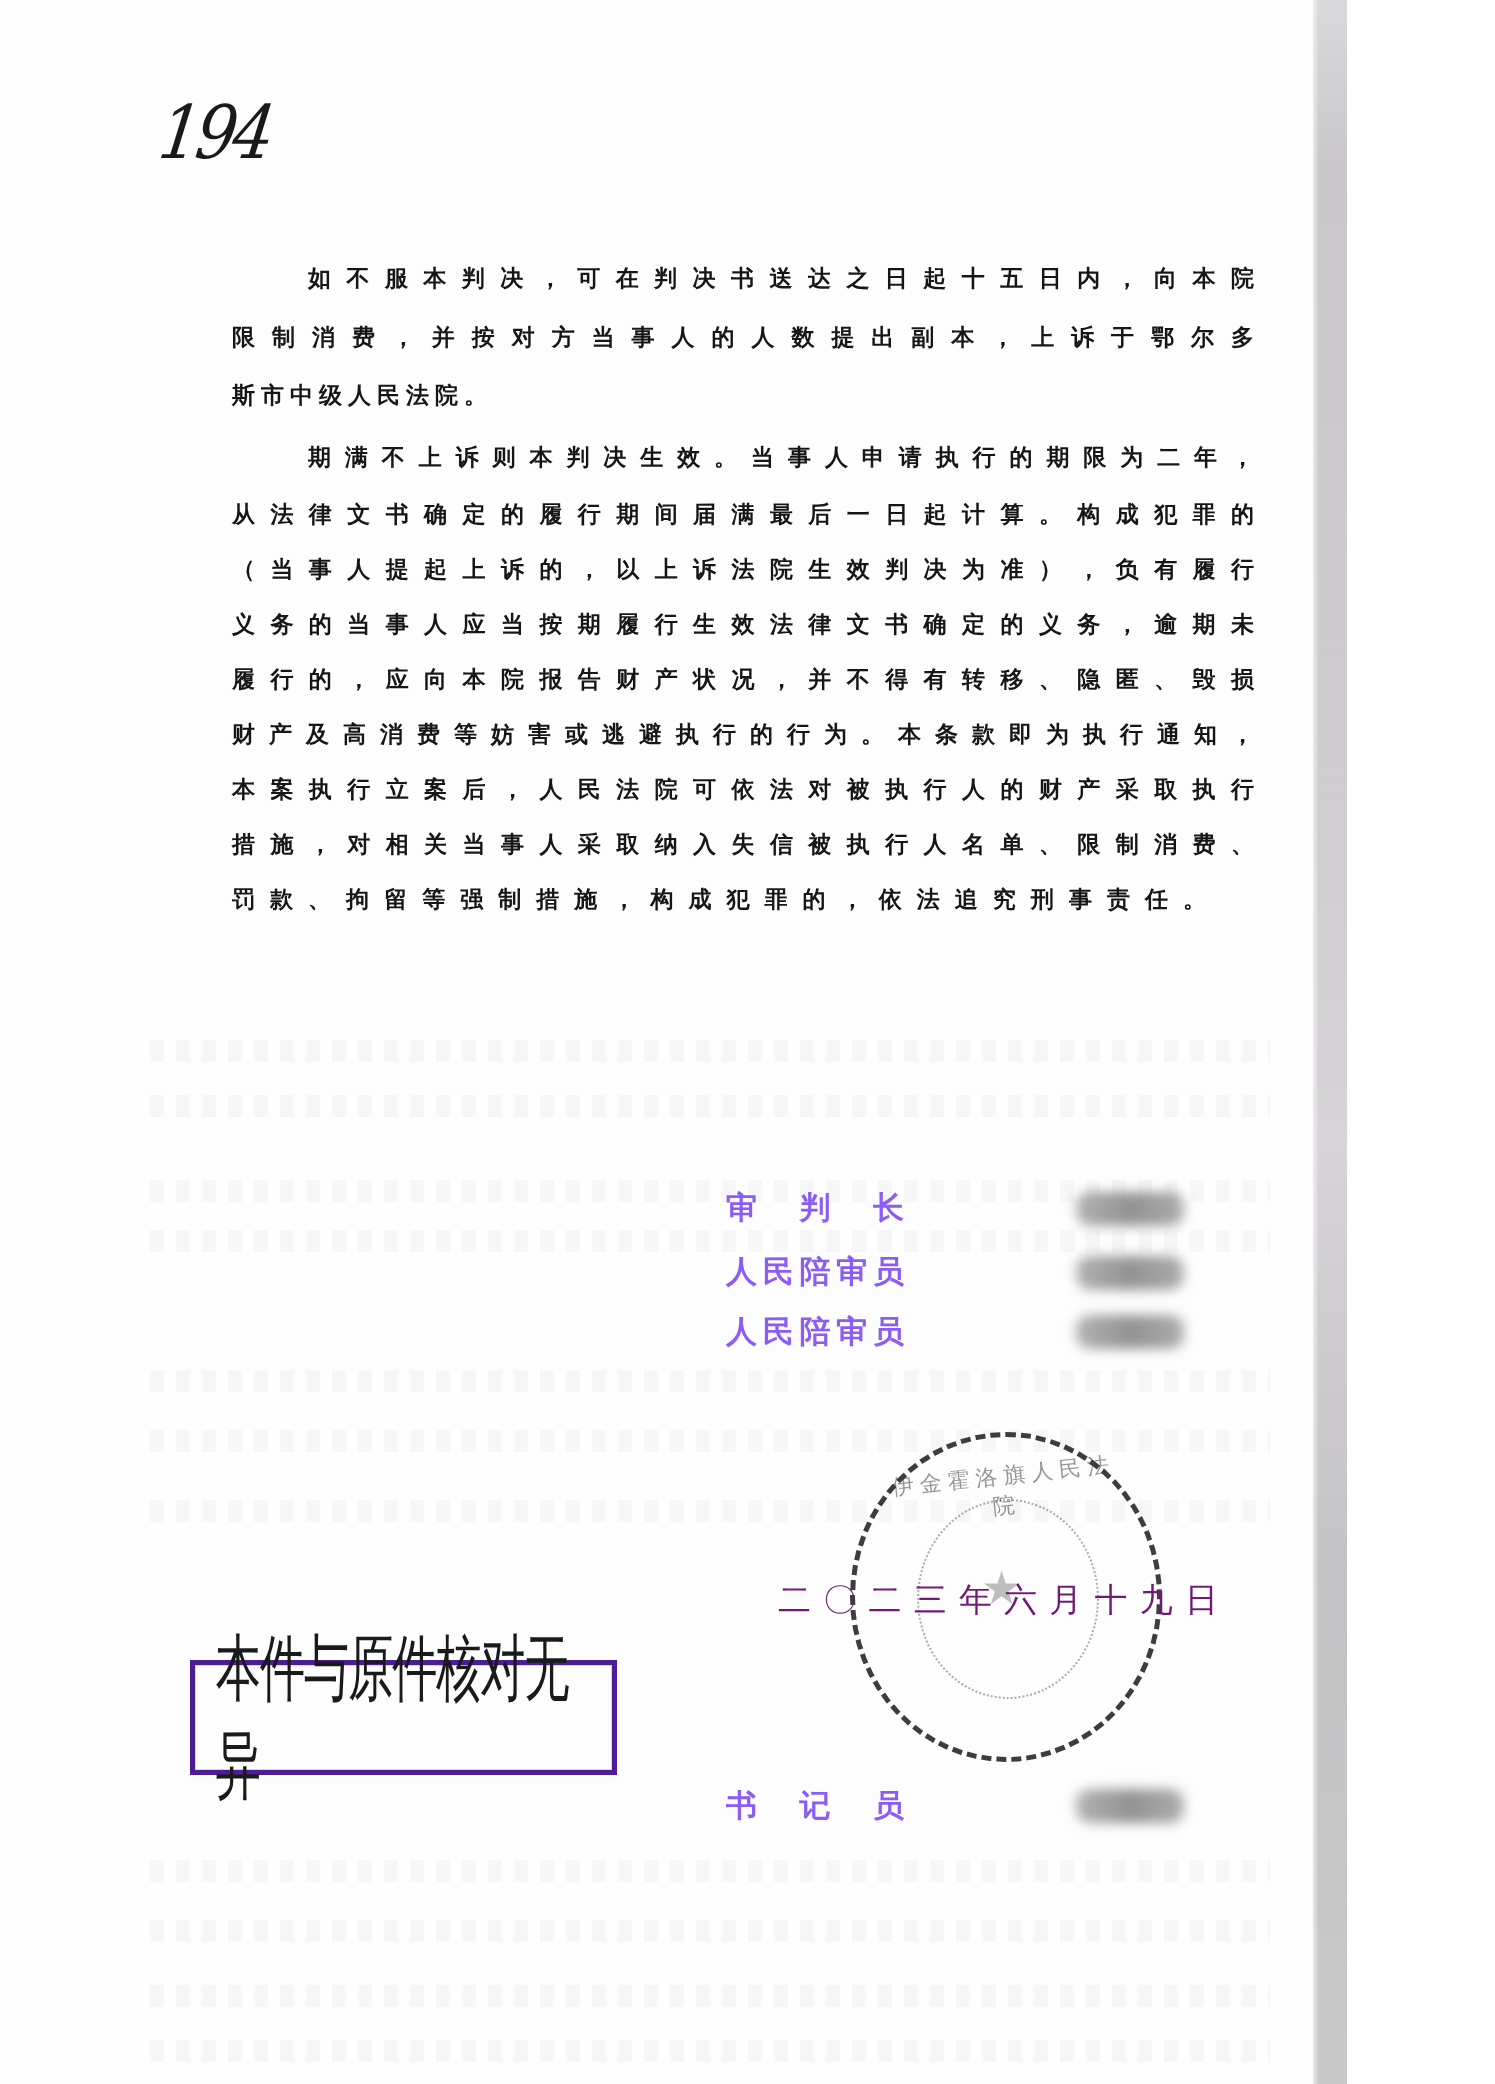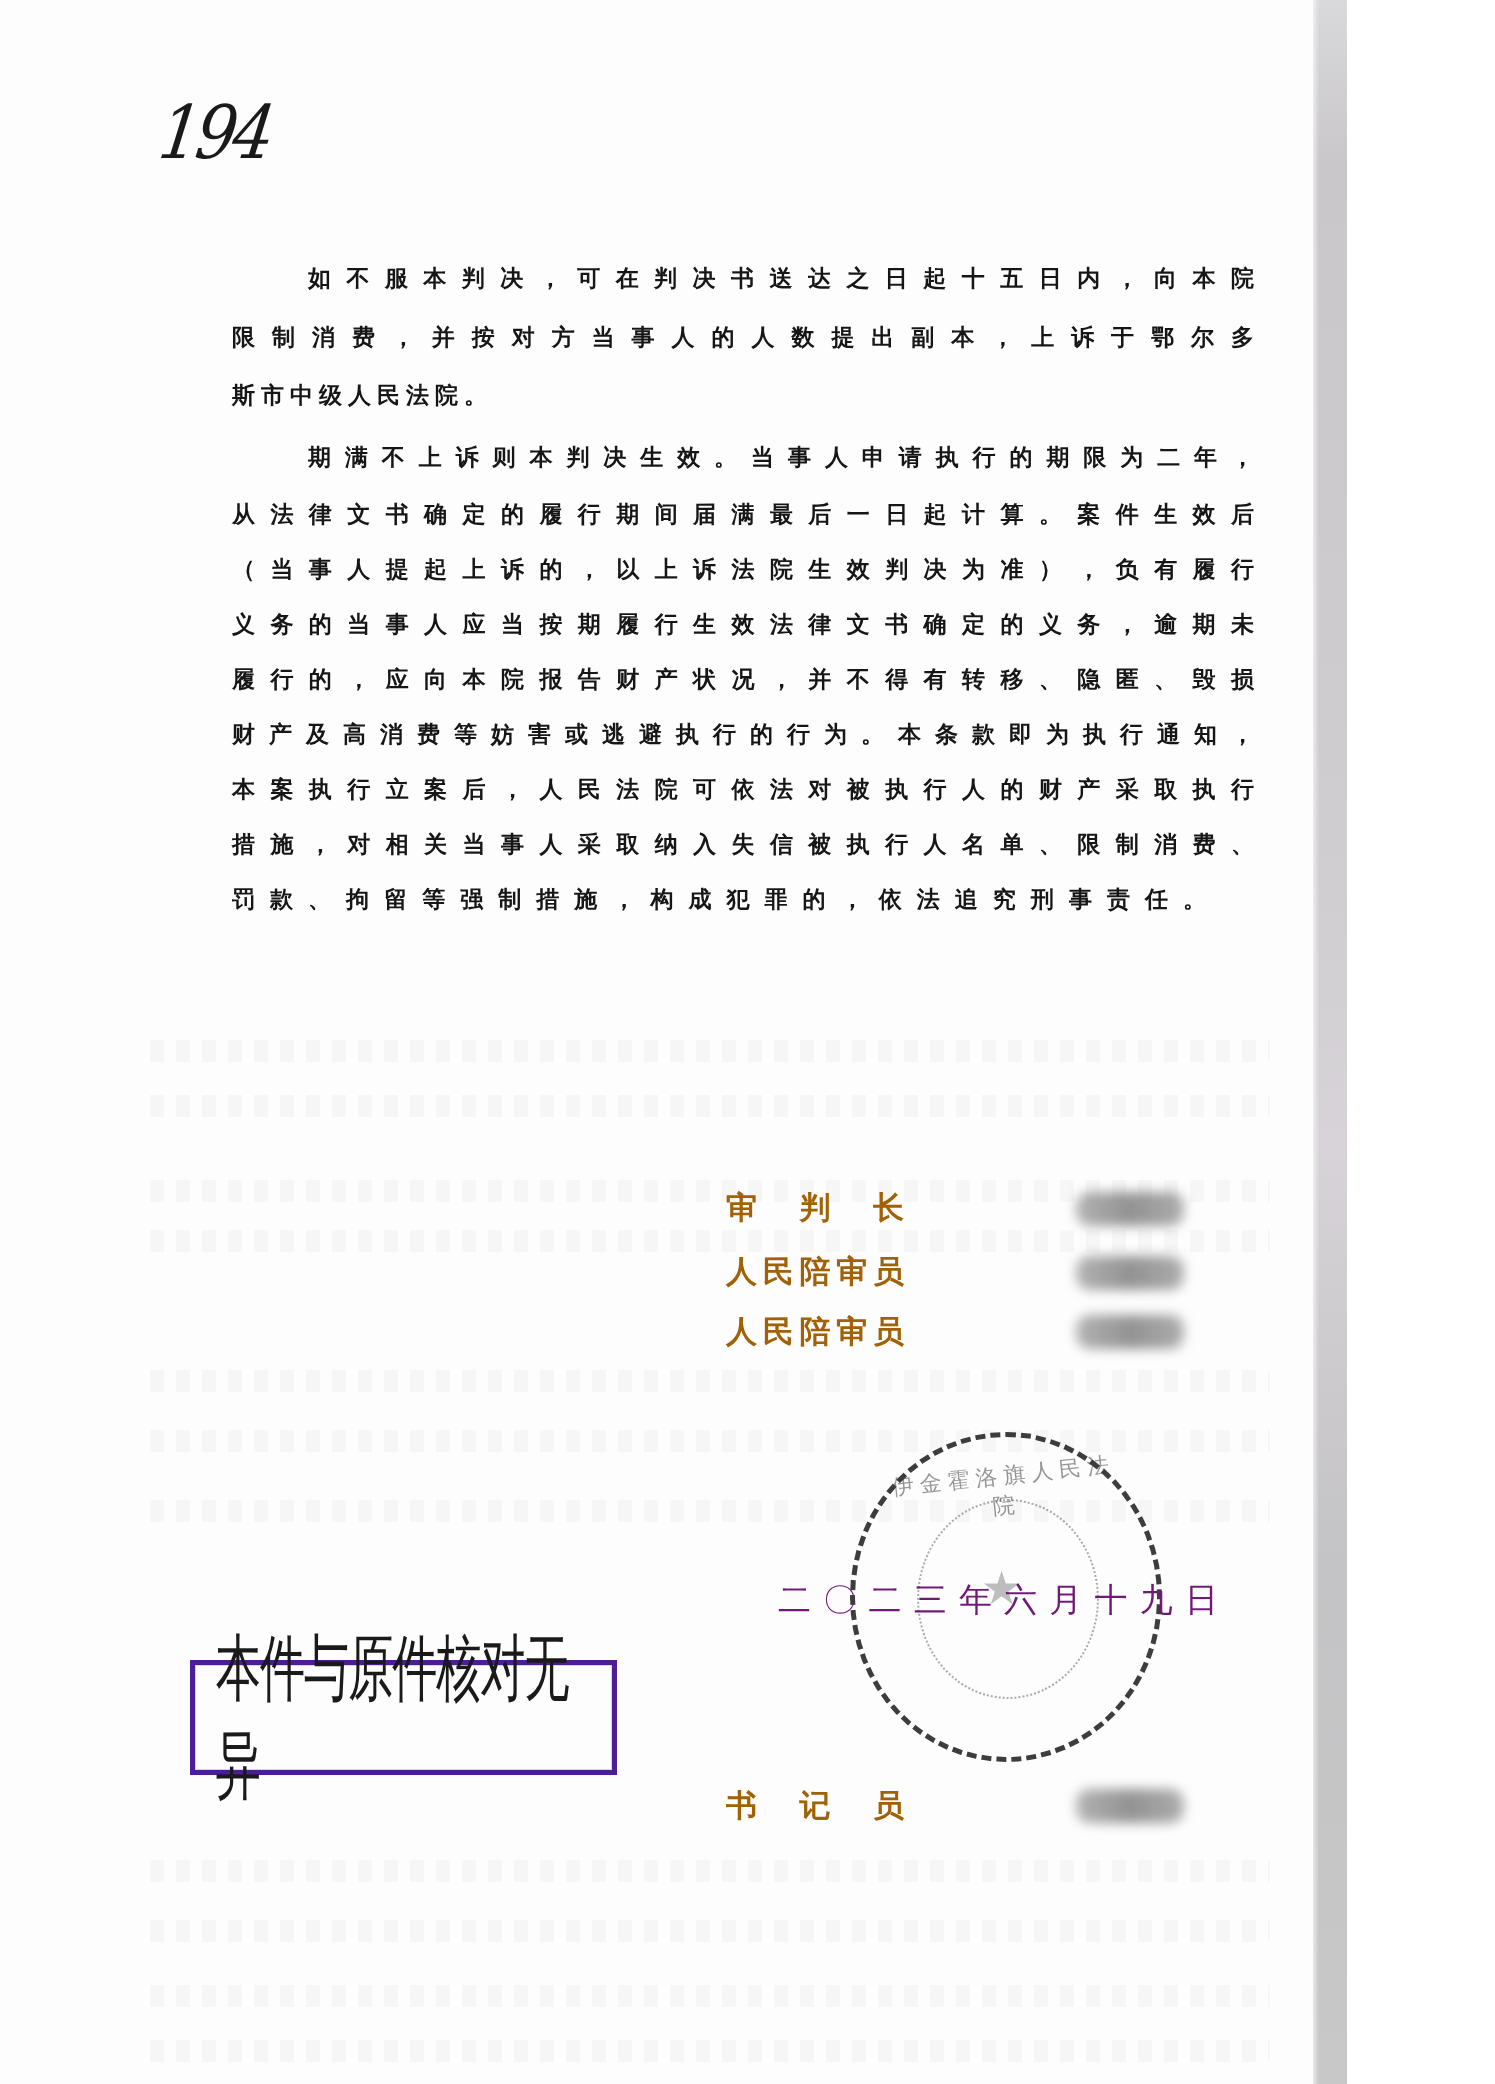--- a/index.html
+++ b/index.html
@@ -35,21 +35,21 @@
   }
   .line.indent { left: 308px; width: 946px; }
   .line.short { text-align-last: left; letter-spacing: 6px; }
   .ghost {
     position: absolute; left: 150px; width: 1120px; height: 22px;
     background: repeating-linear-gradient(90deg, rgba(120,120,120,0.05) 0 14px, rgba(0,0,0,0) 14px 26px);
   }
   .sig-label {
     position: absolute; left: 726px; width: 178px; height: 40px;
     font-size: 31px; line-height: 40px; font-weight: bold;
-    text-align: justify; text-align-last: justify; color: #a16207;
+    text-align: justify; text-align-last: justify; color: #8b5cf6;
   }
   .sig-name {
     position: absolute; left: 1076px; width: 108px; height: 34px;
     border-radius: 14px;
     background: linear-gradient(90deg, rgba(120,120,120,0.55), rgba(110,110,110,0.75) 50%, rgba(120,120,120,0.6));
     filter: blur(6px);
   }
   .date-line {
     position: absolute; left: 778px; top: 1578px; width: 440px; height: 44px;
     font-size: 33px; line-height: 44px; font-weight: normal;
@@ -107,21 +107,21 @@
   <div class="ghost" style="top:2040px"></div>
 
   <div>
     <div class="line indent" style="top:258px">如不服本判决，可在判决书送达之日起十五日内，向本院</div>
     <div class="line" style="top:317px">限制消费，并按对方当事人的人数提出副本，上诉于鄂尔多</div>
     <div class="line short" style="top:375px">斯市中级人民法院。</div>
   </div>
 
   <div>
     <div class="line indent" style="top:437px">期满不上诉则本判决生效。当事人申请执行的期限为二年，</div>
-    <div class="line" style="top:494px">从法律文书确定的履行期间届满最后一日起计算。案件生效后</div>
+    <div class="line" style="top:494px">从法律文书确定的履行期间届满最后一日起计算。构成犯罪的</div>
     <div class="line" style="top:549px">（当事人提起上诉的，以上诉法院生效判决为准），负有履行</div>
     <div class="line" style="top:604px">义务的当事人应当按期履行生效法律文书确定的义务，逾期未</div>
     <div class="line" style="top:659px">履行的，应向本院报告财产状况，并不得有转移、隐匿、毁损</div>
     <div class="line" style="top:714px">财产及高消费等妨害或逃避执行的行为。本条款即为执行通知，</div>
     <div class="line" style="top:769px">本案执行立案后，人民法院可依法对被执行人的财产采取执行</div>
     <div class="line" style="top:824px">措施，对相关当事人采取纳入失信被执行人名单、限制消费、</div>
     <div class="line short" style="top:879px; width:980px; text-align-last: justify;">罚款、拘留等强制措施，构成犯罪的，依法追究刑事责任。</div>
   </div>
 
   <div>

